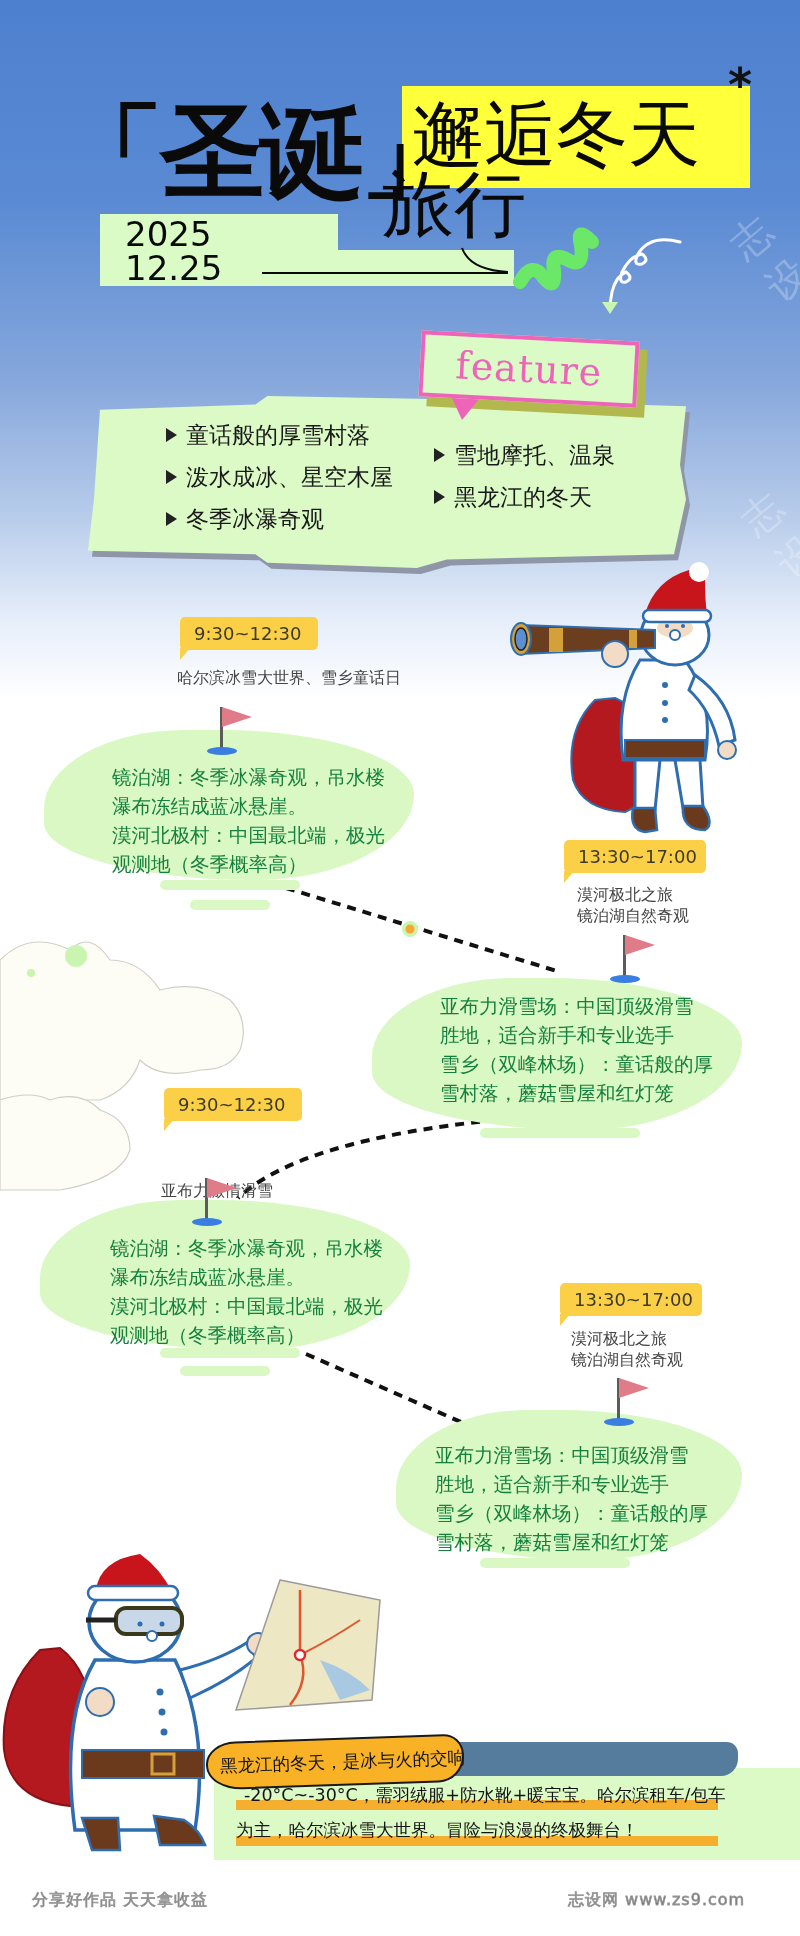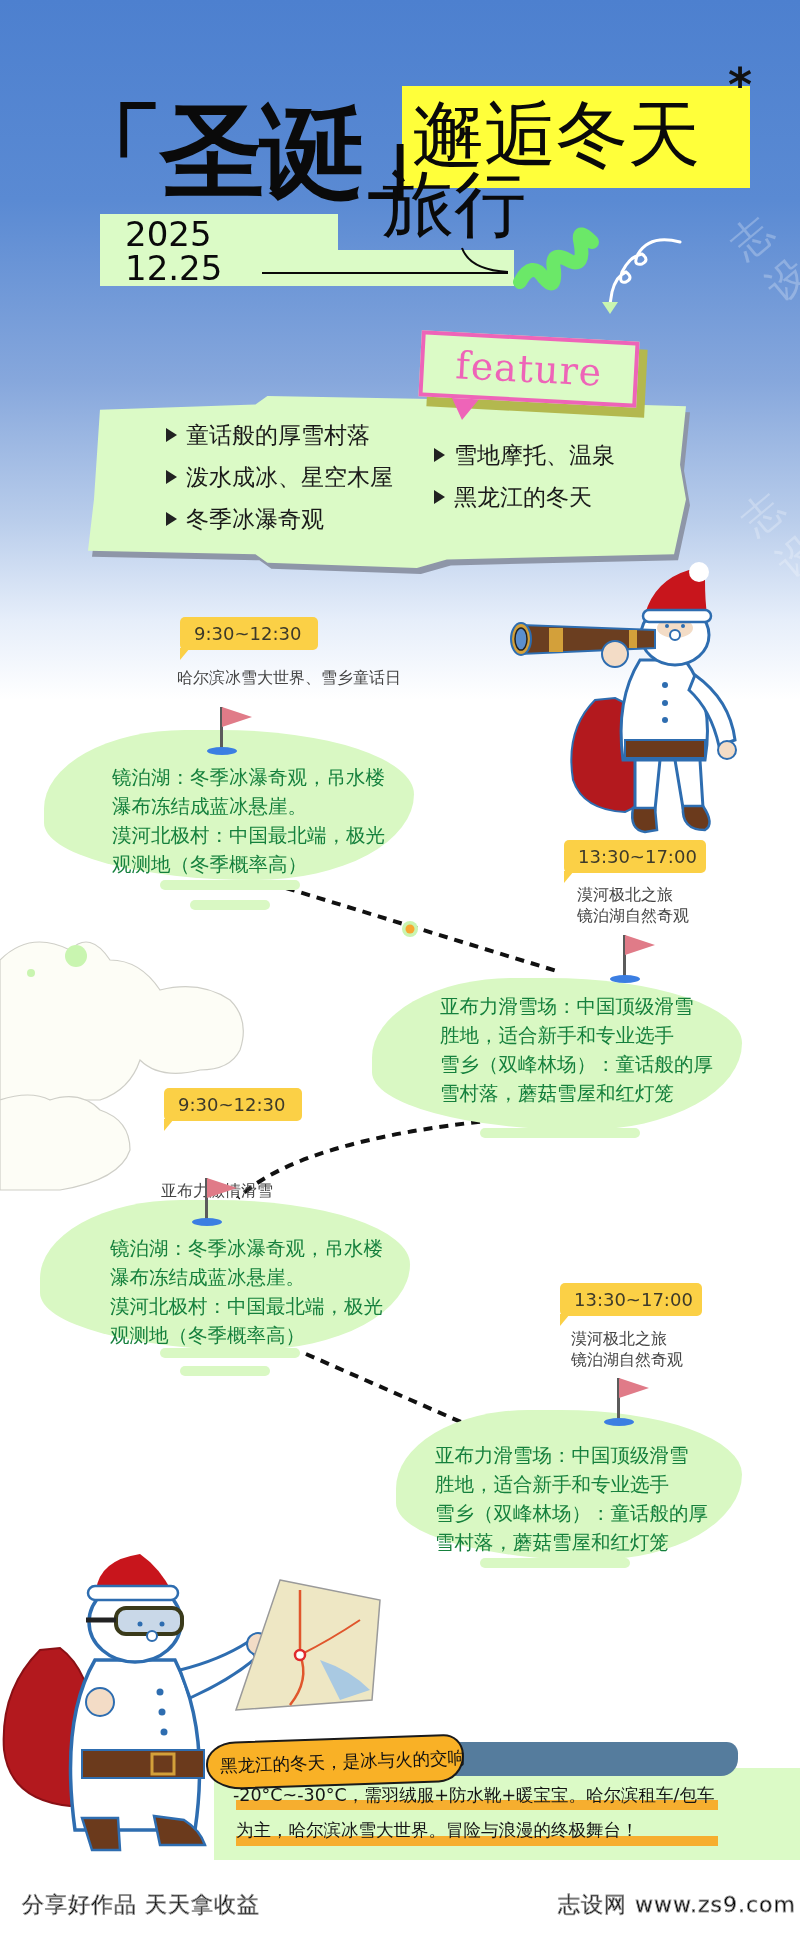--- a/index.html
+++ b/index.html
@@ -76,21 +76,21 @@
   .tip-box { left: 214px; top: 1768px; width: 586px; height: 92px; background: #dbfac6; }
   .tip-wave-blue { left: 408px; top: 1742px; width: 330px; height: 34px; background: #557c9d; border-radius: 40px 20px 30px 50px / 30px 20px 30px 30px; }
   .ribbon {
     left: 206px; top: 1738px; width: 258px; height: 48px; background: #f9b126; border: 2.5px solid #1a1a1a;
     border-radius: 30px 20px 26px 36px / 22px 20px 26px 24px; transform: rotate(-2deg);
     display: flex; align-items: center; padding-left: 12px;
   }
   .ribbon-text { font-size: 17.5px; color: #111; white-space: nowrap; }
   .tip-line-bg { position: absolute; height: 10px; background: #f6ae2f; }
   .tip-text { position: absolute; font-size: 17.5px; color: #141414; white-space: nowrap; }
-  .watermark { position: absolute; font-size: 22px; color: #000000; -webkit-text-stroke: 0.8px #9a9a9a; white-space: nowrap; letter-spacing: 1px; }
+  .watermark { position: absolute; font-size: 16px; color: #737373; -webkit-text-stroke: 0.8px #9a9a9a; white-space: nowrap; letter-spacing: 1px; margin-left: 10px; }
   .watermark-faint { position: absolute; font-size: 40px; color: rgba(255,255,255,0.25); transform: rotate(-40deg); }
 </style>
 </head>
 <body>
 
 <div class="abs watermark-faint" style="left:748px; top:200px;">志设</div>
 <div class="abs watermark-faint" style="left:760px; top:480px;">志设</div>
 
 <div class="abs title-yellow-bg"></div>
 <div class="abs title-yellow">邂逅冬天</div>
@@ -300,17 +300,17 @@
   <circle cx="300" cy="135" r="5" fill="#fff" stroke="#e0292c" stroke-width="2.5"></circle>
 </svg>
 
 <div class="abs tip-box"></div>
 <div class="abs tip-wave-blue"></div>
 <div class="abs ribbon">
   <span class="ribbon-text">黑龙江的冬天，是冰与火的交响</span>
 </div>
 <div class="tip-line-bg" style="left:236px; top:1800px; width:482px;"></div>
 <div class="tip-line-bg" style="left:236px; top:1836px; width:482px;"></div>
-<div class="tip-text" style="left:233px; top:1783px;">-20°C~-30°C，需羽绒服+防水靴+暖宝宝。哈尔滨租车/包车</div>
+<div class="tip-text" style="left:244px; top:1783px;">-20°C~-30°C，需羽绒服+防水靴+暖宝宝。哈尔滨租车/包车</div>
 <div class="tip-text" style="left:236px; top:1818px;">为主，哈尔滨冰雪大世界。冒险与浪漫的终极舞台！</div>
 
 <div class="watermark" style="left:22px; top:1890px;">分享好作品 天天拿收益</div>
 <div class="watermark" style="left:558px; top:1890px;">志设网 www.zs9.com</div>
 
 </body></html>

